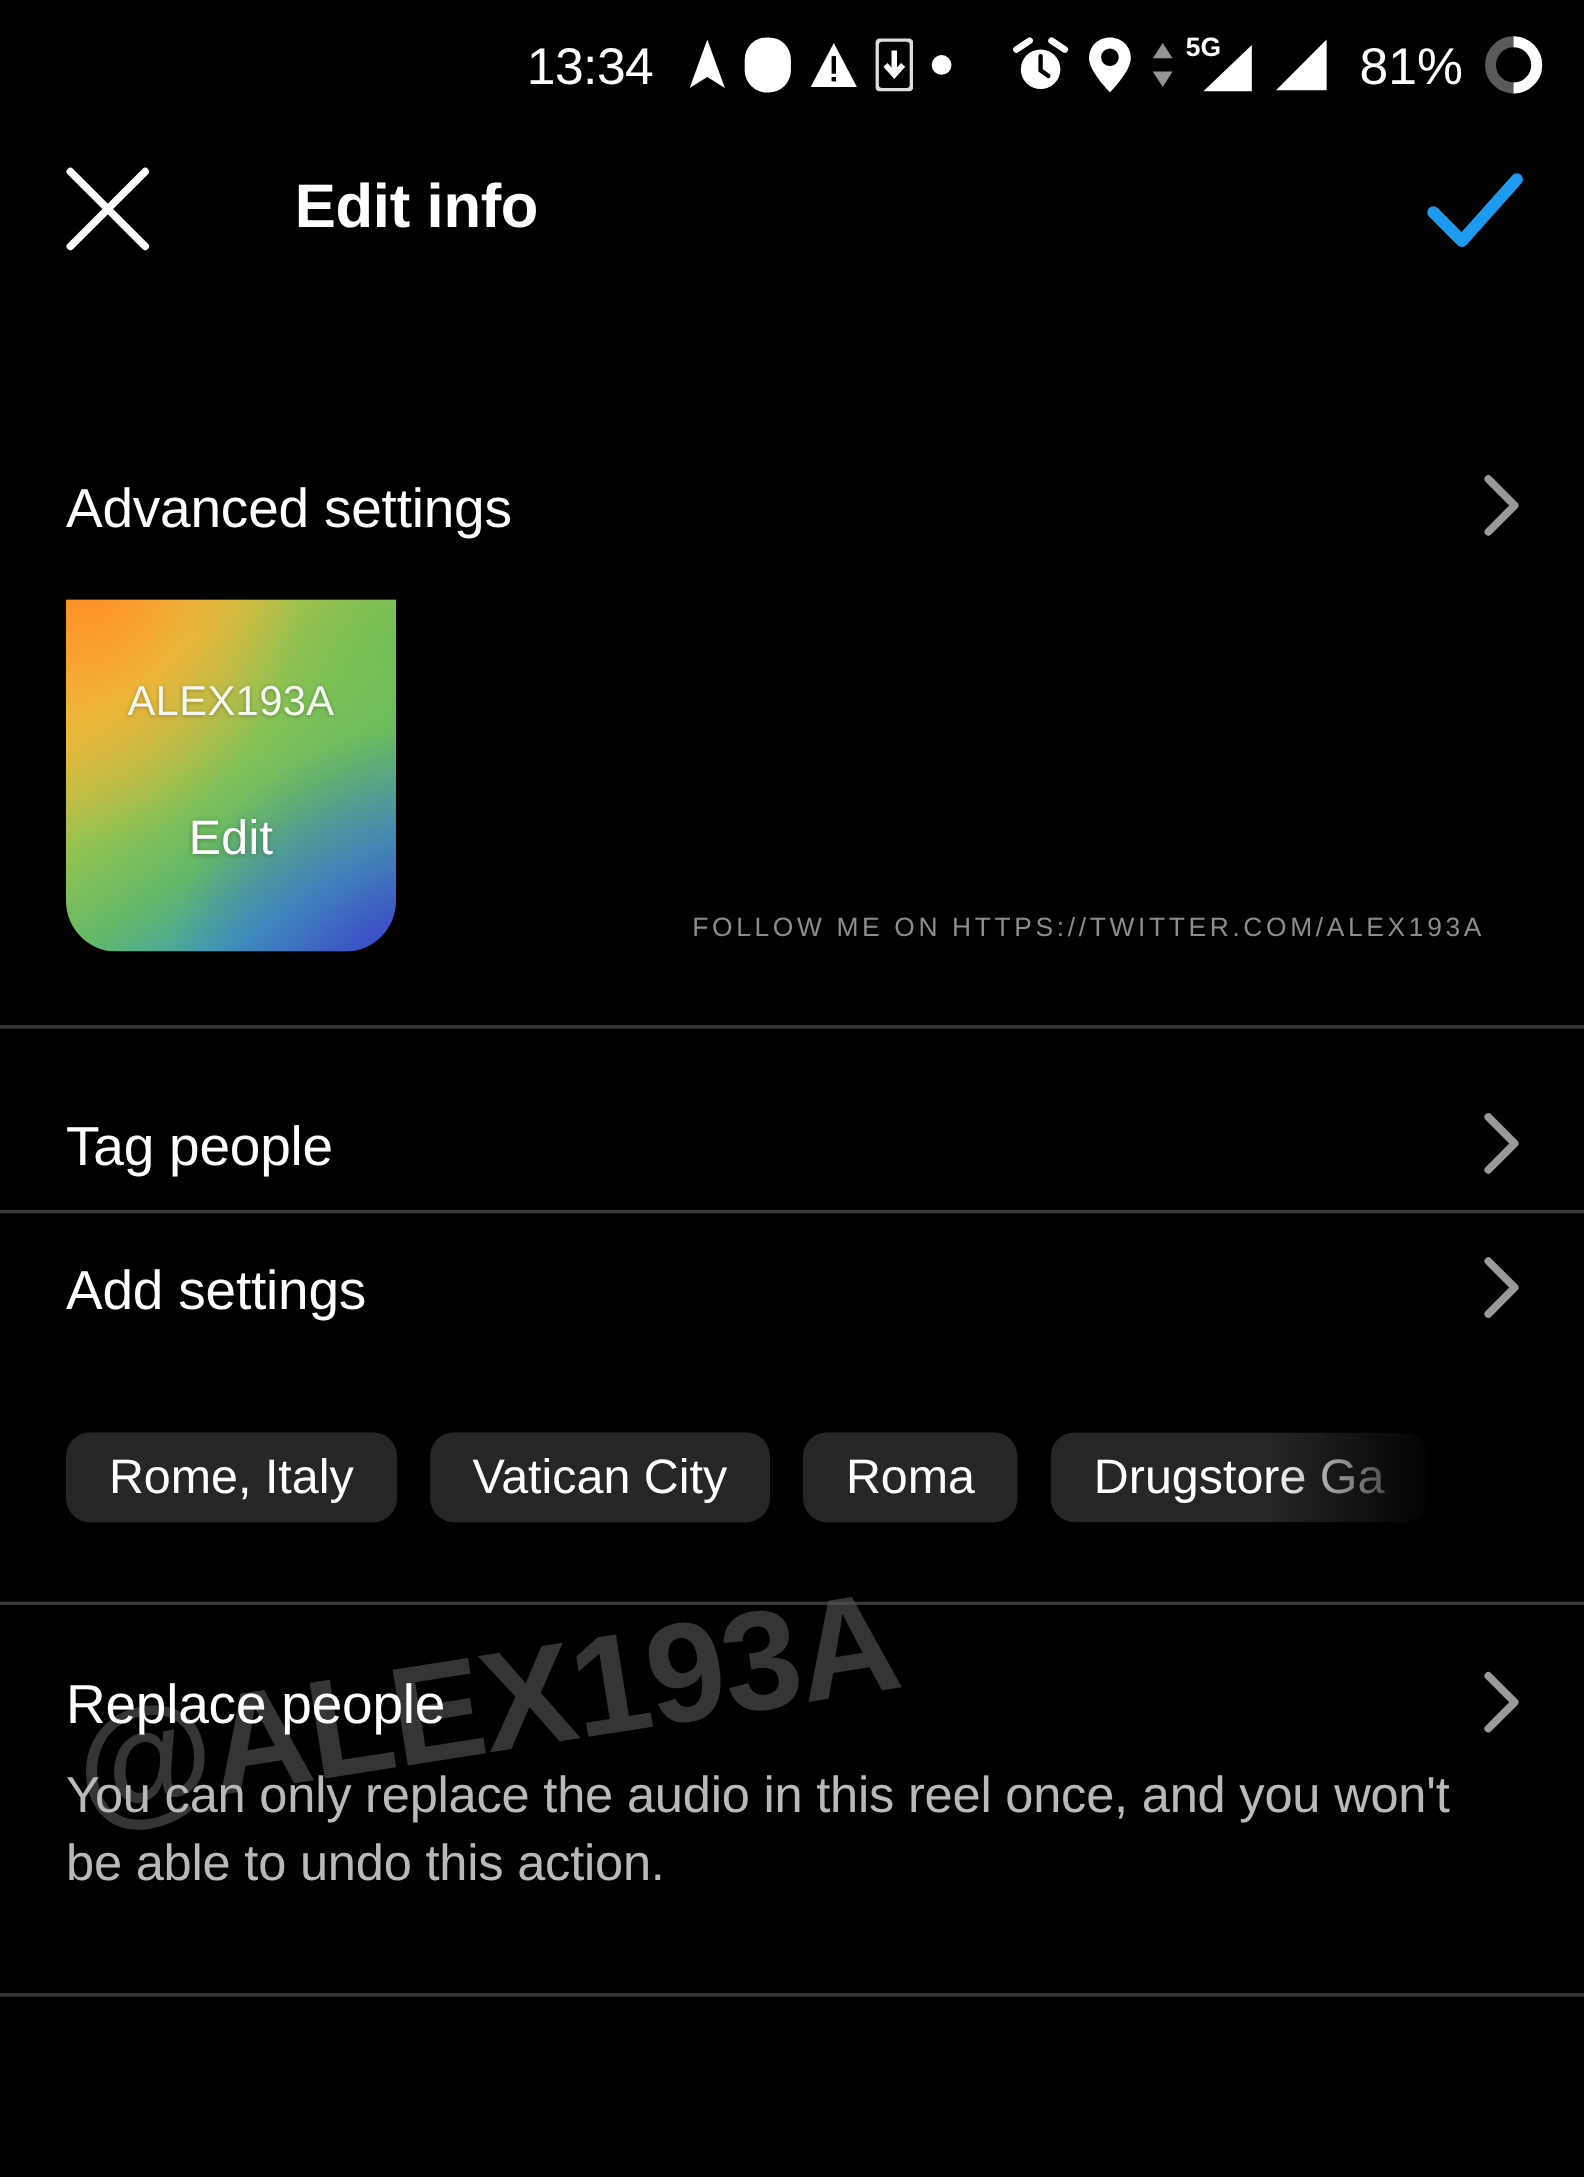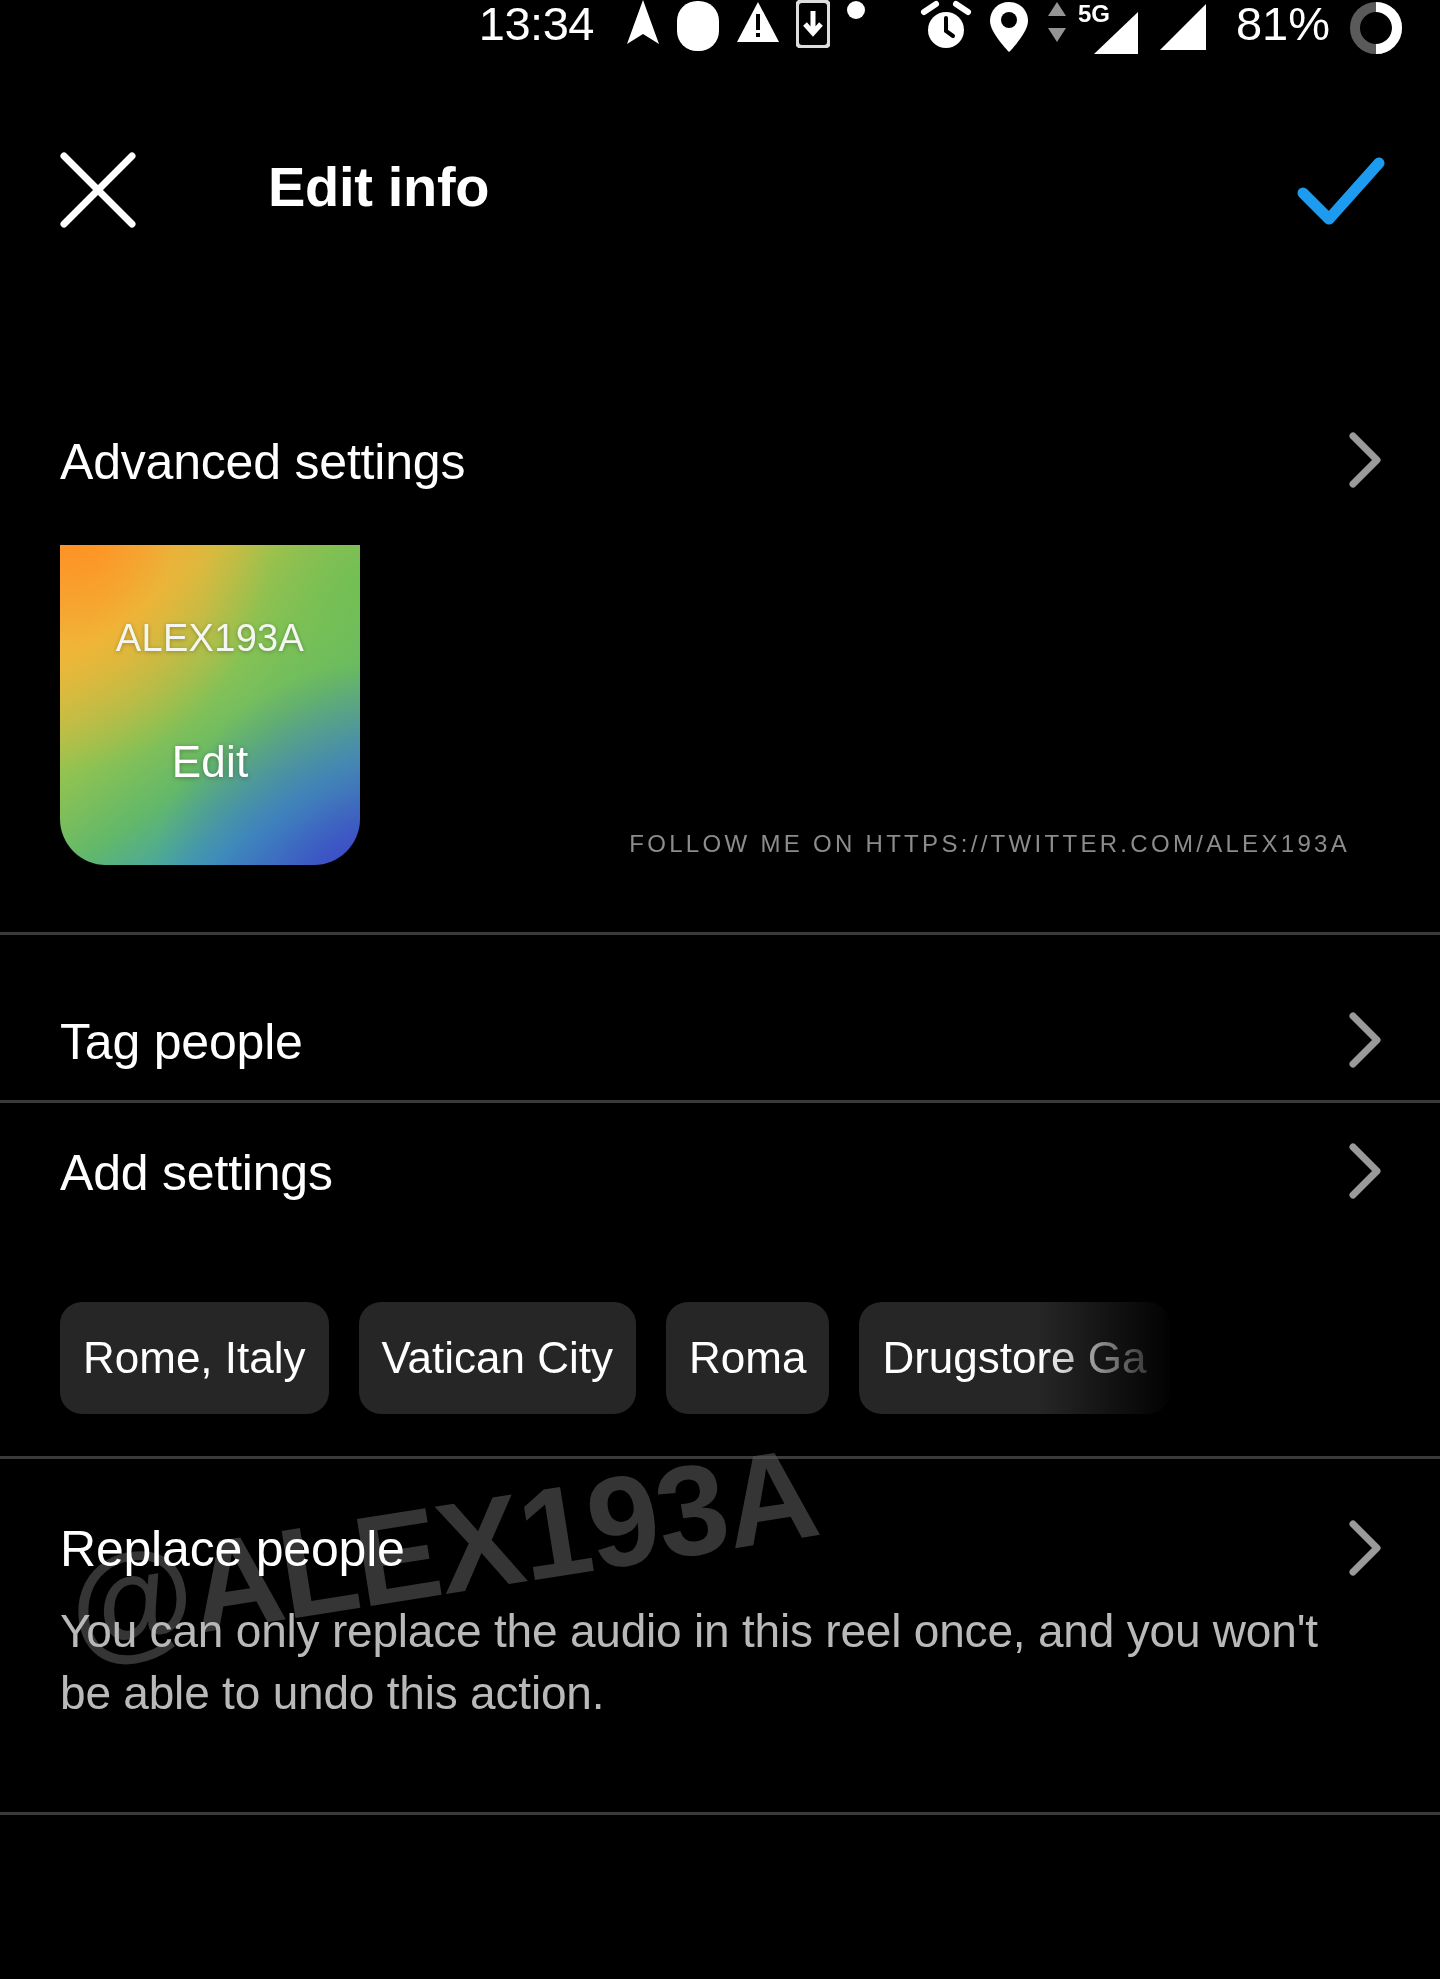--- a/index.html
+++ b/index.html
@@ -7,21 +7,21 @@
     width:1440px; height:1979px;
     background:#000; overflow:hidden;
     font-family:"Liberation Sans", sans-serif;
     -webkit-font-smoothing:antialiased;
   }
   .screen { position:relative; width:1440px; height:1979px; background:#000; }
 
   
   .statusbar{
     position:absolute; left:0; top:0; width:1440px; height:118px;
-    display:flex; align-items:flex-start; justify-content:flex-end;
+    display:flex; align-items:center; justify-content:flex-end;
     padding-right:28px; gap:0;
   }
   .sb-time{
     color:#fff; font-size:47px; letter-spacing:-0.5px; line-height:1;
     margin-right:24px; font-weight:400;
   }
   .sb-ic{ display:inline-flex; align-items:center; justify-content:center; margin:0 8px; }
   .sb-battpct{ color:#fff; font-size:47px; line-height:1; margin-left:20px; margin-right:10px; }
 
   
@@ -86,22 +86,22 @@
     white-space:nowrap;
   }
 
   
   .chips{
     position:absolute; left:0; top:1302px; width:1440px; height:124px;
     overflow:hidden;
   }
   .chips-track{ position:absolute; left:60px; top:0; display:flex; gap:30px; }
   .chip{
-    height:112px; display:flex; align-items:center; justify-content:center;
-    padding:0 23px; border-radius:22px; background:#262626;
+    height:82px; display:flex; align-items:center; justify-content:center;
+    padding:0 39px; border-radius:22px; background:#262626;
     color:#fff; font-size:44px; white-space:nowrap; cursor:pointer;
   }
   .chip.faded{
     -webkit-mask-image:linear-gradient(to right, #000 58%, rgba(0,0,0,0.06) 100%);
             mask-image:linear-gradient(to right, #000 58%, rgba(0,0,0,0.06) 100%);
   }
 
   
   .replace-block{ position:absolute; left:0; top:1488px; width:1440px; height:324px; }
   .replace-title{

